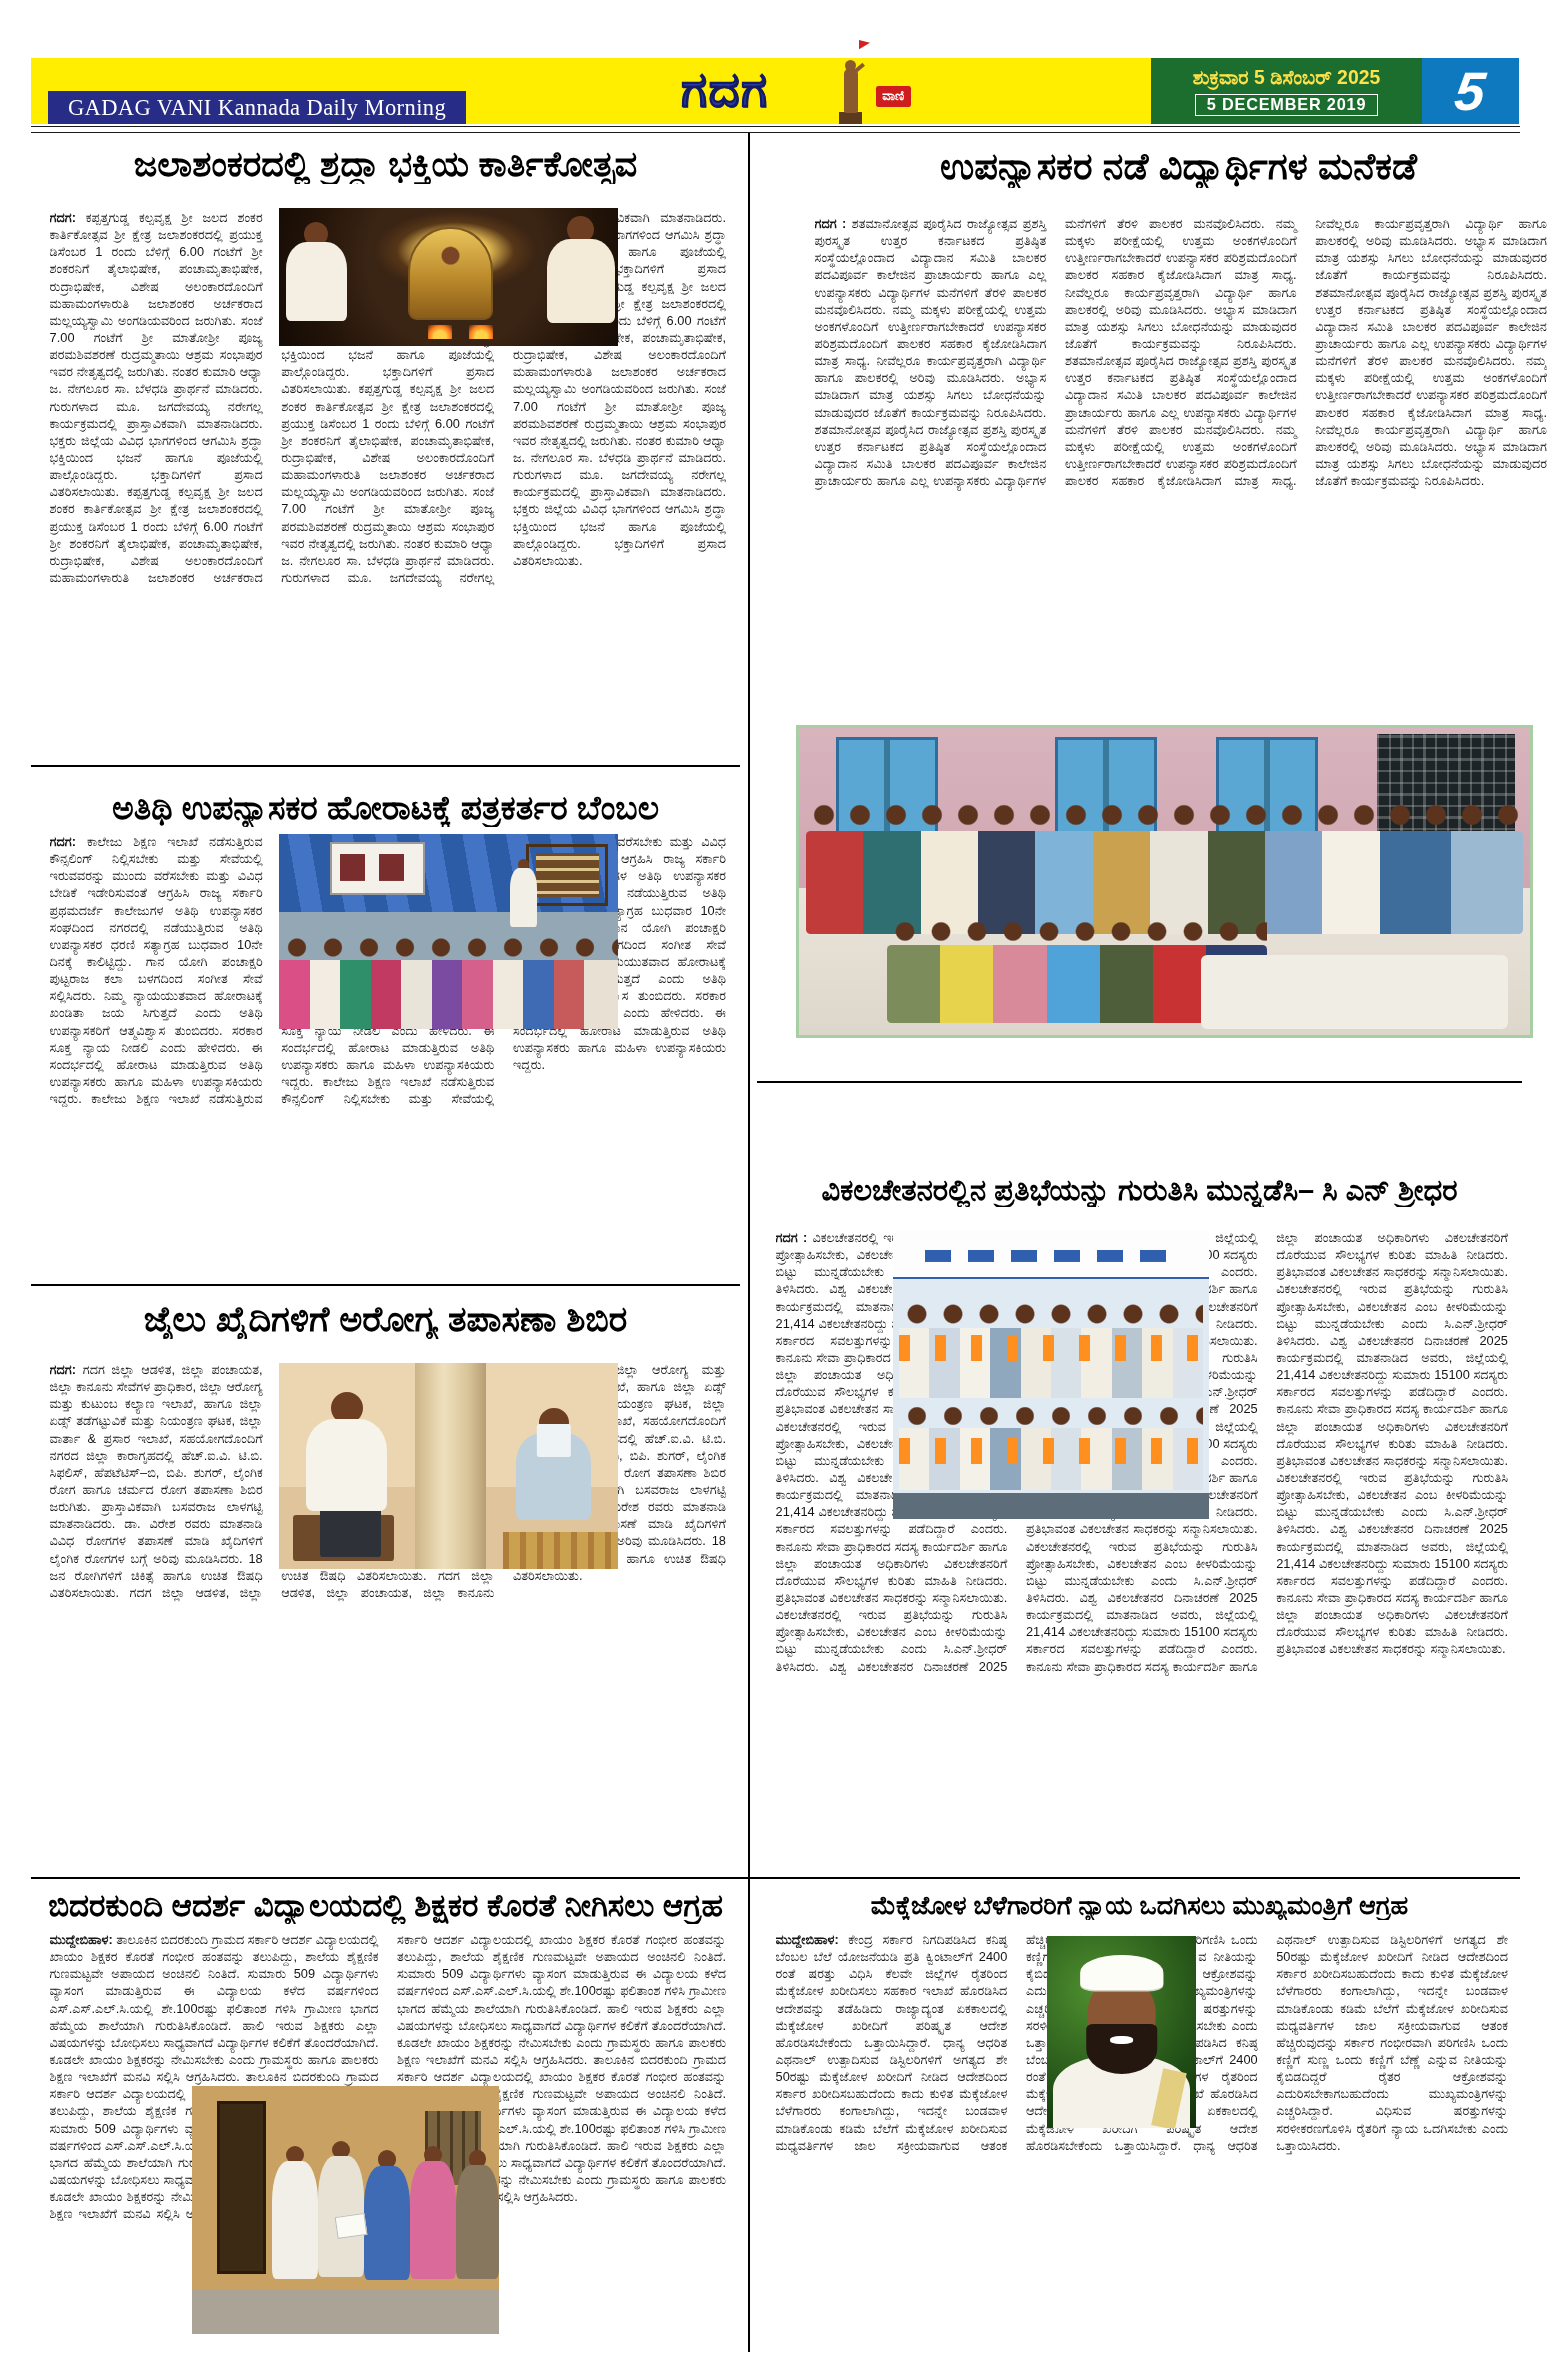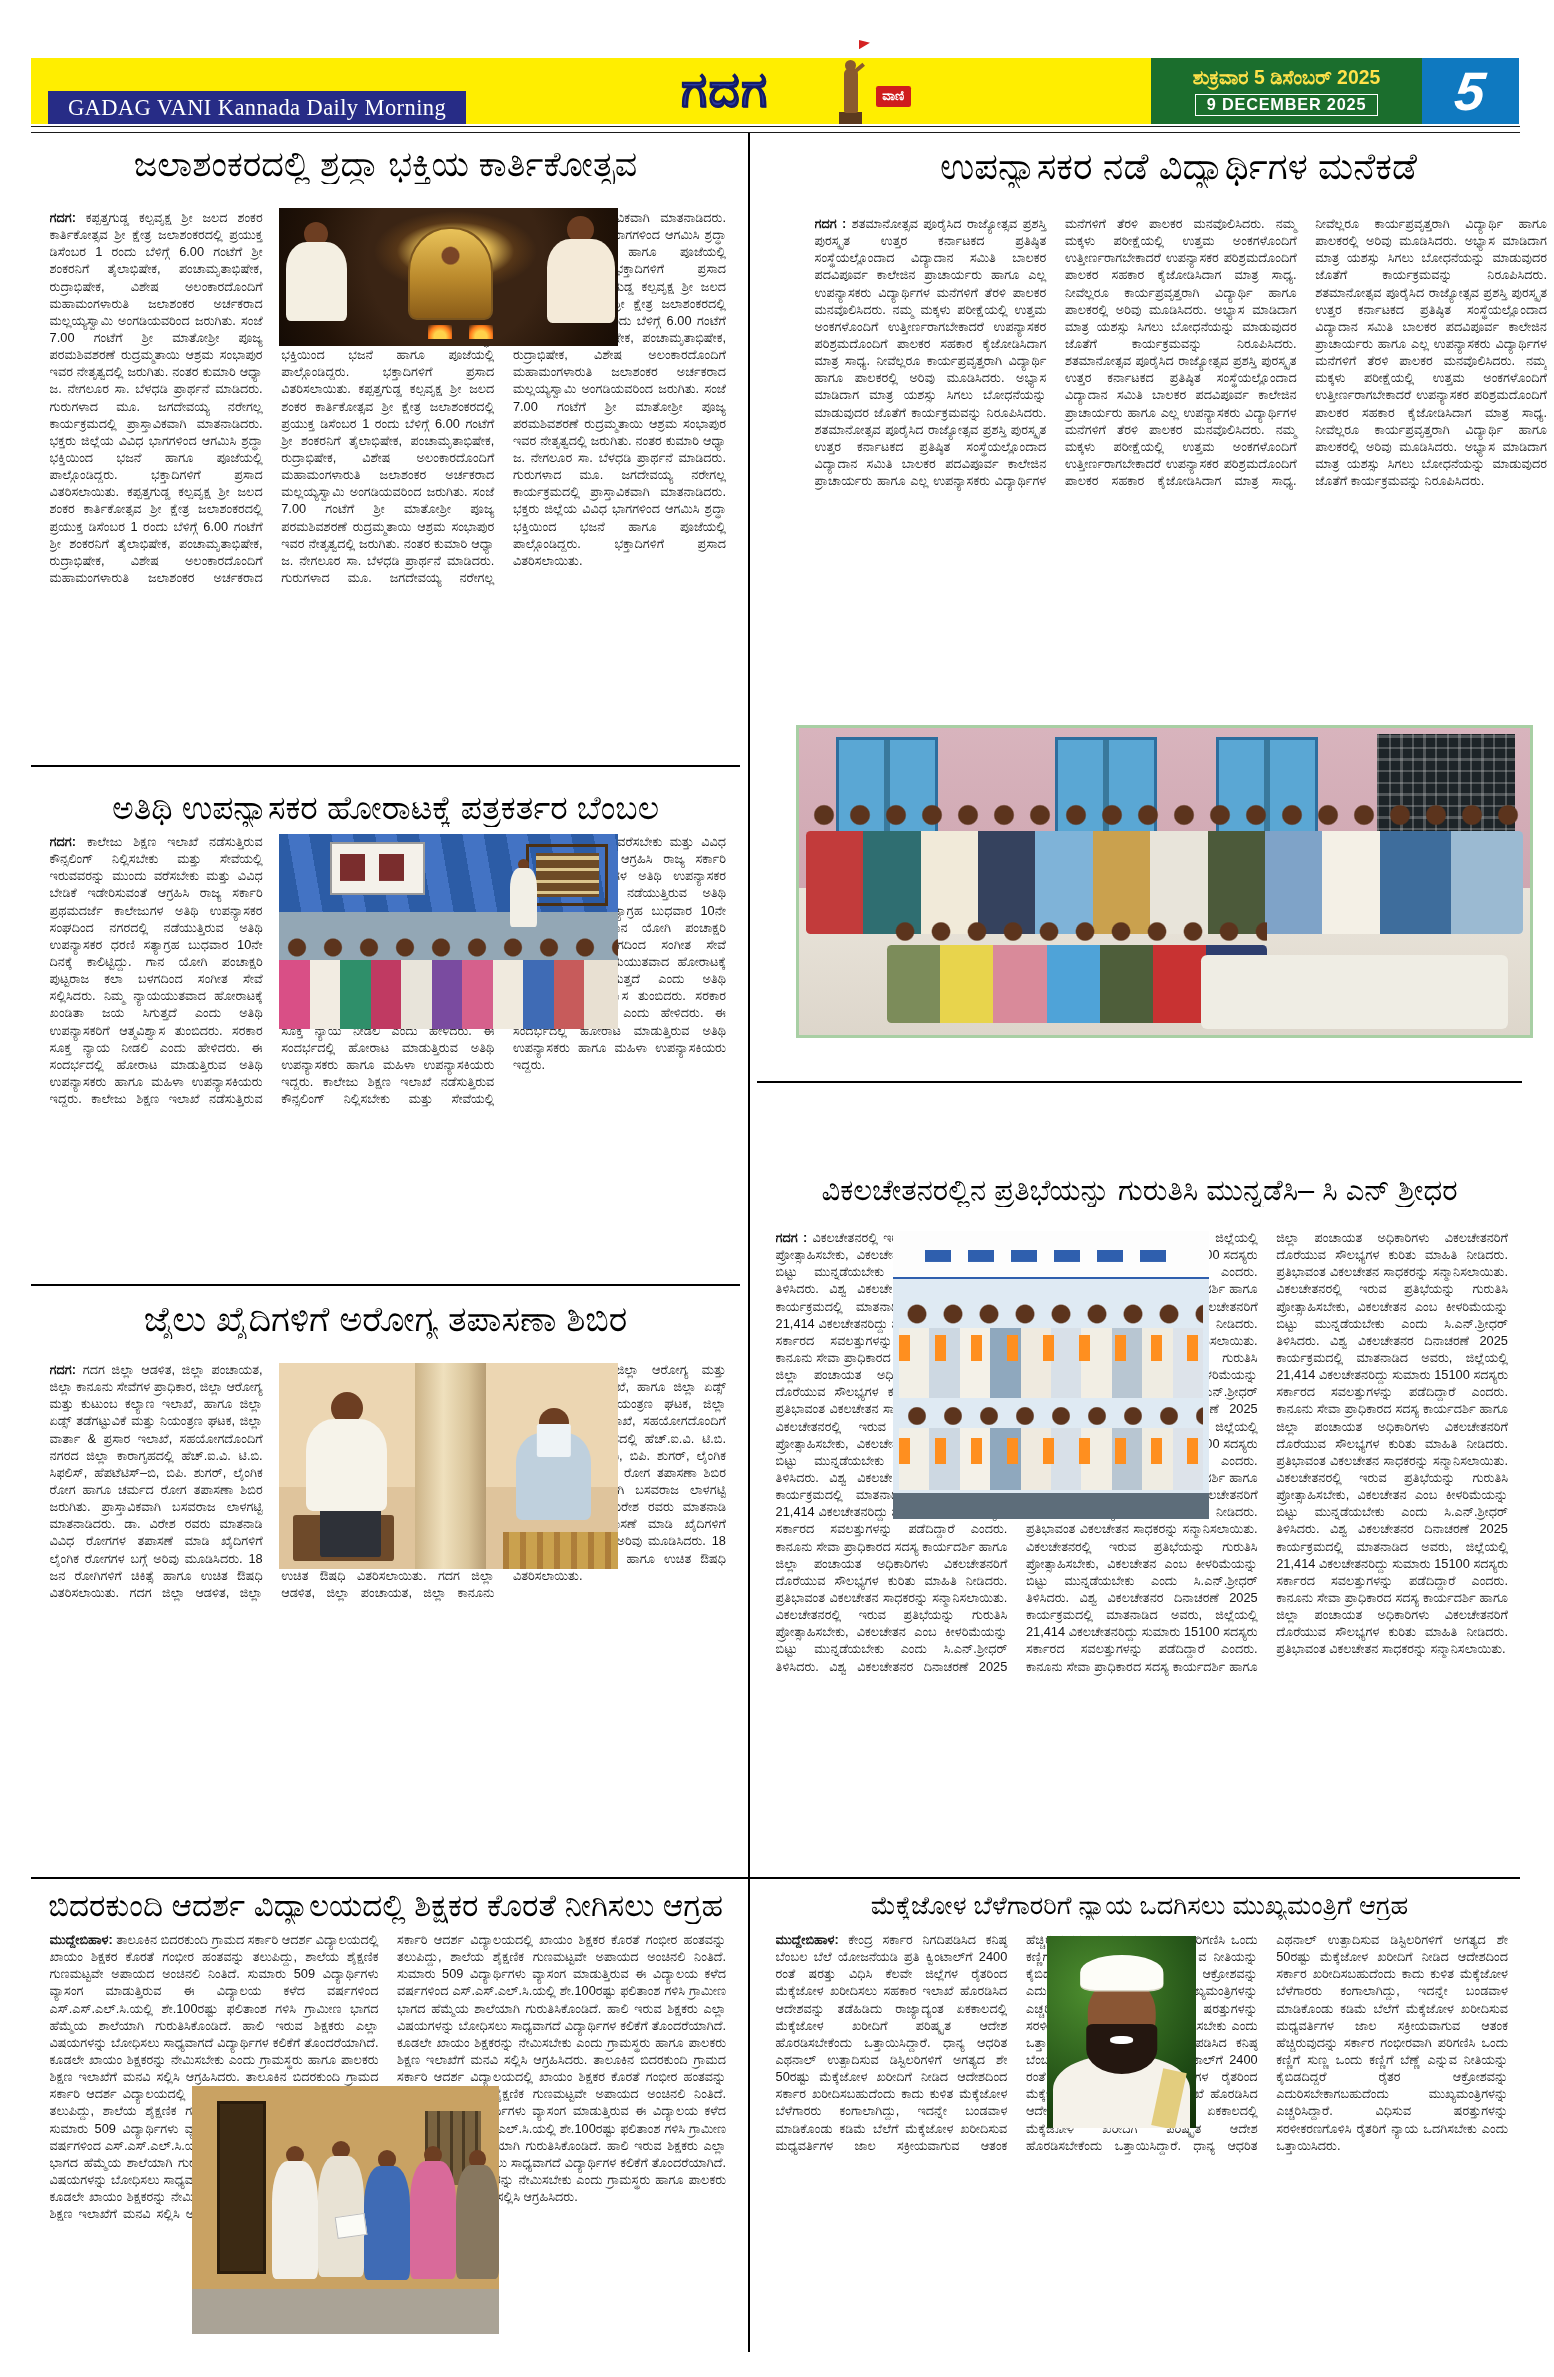--- a/index.html
+++ b/index.html
@@ -33,21 +33,21 @@
   .pagebox span{color:#fff;font-weight:900;font-style:italic;font-size:54px;transform:skewX(-6deg)}
   .double-rule{position:absolute;left:31px;top:126px;width:1489px;height:4.6px;
     border-top:1.5px solid #1a1a1a;border-bottom:1.5px solid #1a1a1a}
 
   
   .vdivider{position:absolute;left:748px;top:133px;width:1.5px;height:2219px;background:#000}
   .hrule{position:absolute;height:2.3px;background:#000}
 
   
   .art{position:absolute}
-  .art h1{margin:0;text-align:center;font-weight:400;color:#000;line-height:1.15;white-space:nowrap;overflow:hidden}
+  .art h1{margin:0;text-align:center;font-weight:700;color:#000;line-height:1.15;white-space:nowrap;overflow:hidden}
   .body-cols{position:absolute;left:18.6px;right:14px;text-align:justify;font-size:12.8px;line-height:1.34;
     column-gap:18.6px;overflow:hidden;color:#141414}
   .cols3{column-count:3}
   .cols2{column-count:2}
   .dateline{font-weight:bold}
 
   
   .photo{position:absolute;overflow:hidden;z-index:6;background:#888}
   .pfig{position:absolute}
   .pfig .h{width:40%;padding-top:40%;border-radius:50%;background:#6d3e22;margin:0 auto}
@@ -155,21 +155,21 @@
       <i class="abs bod"></i>
       <i class="abs hed"></i>
       <i class="abs arm"></i>
       <i class="abs flag"></i>
     </span>
     <span class="vani">ವಾಣಿ</span>
   </div>
 
   <div class="datebox">
     <div class="date-kn">ಶುಕ್ರವಾರ 5 ಡಿಸೆಂಬರ್ 2025</div>
-    <div class="date-en">9 DECEMBER 2025</div>
+    <div class="date-en">5 DECEMBER 2019</div>
   </div>
 
   <div class="pagebox">
     <span>5</span>
   </div>
 
   <div class="double-rule"></div>
 </header>
 
 <div class="vdivider"></div>

